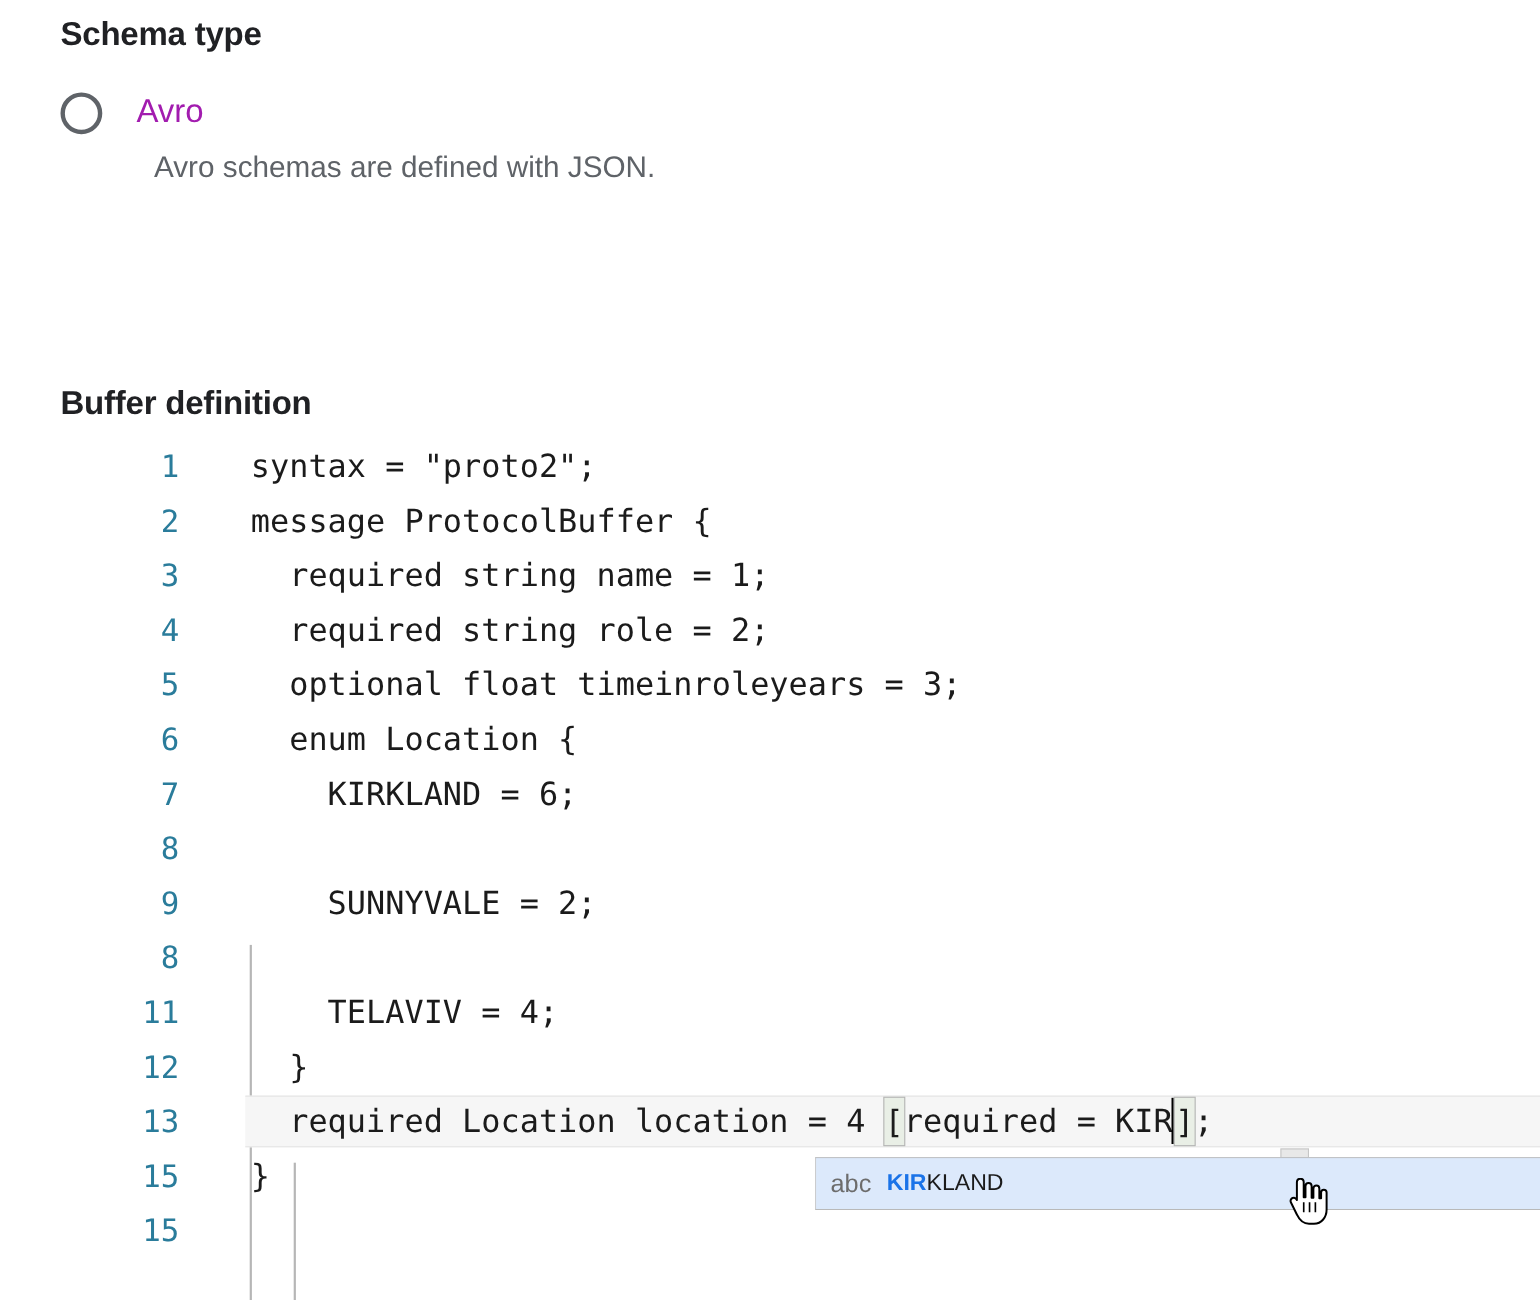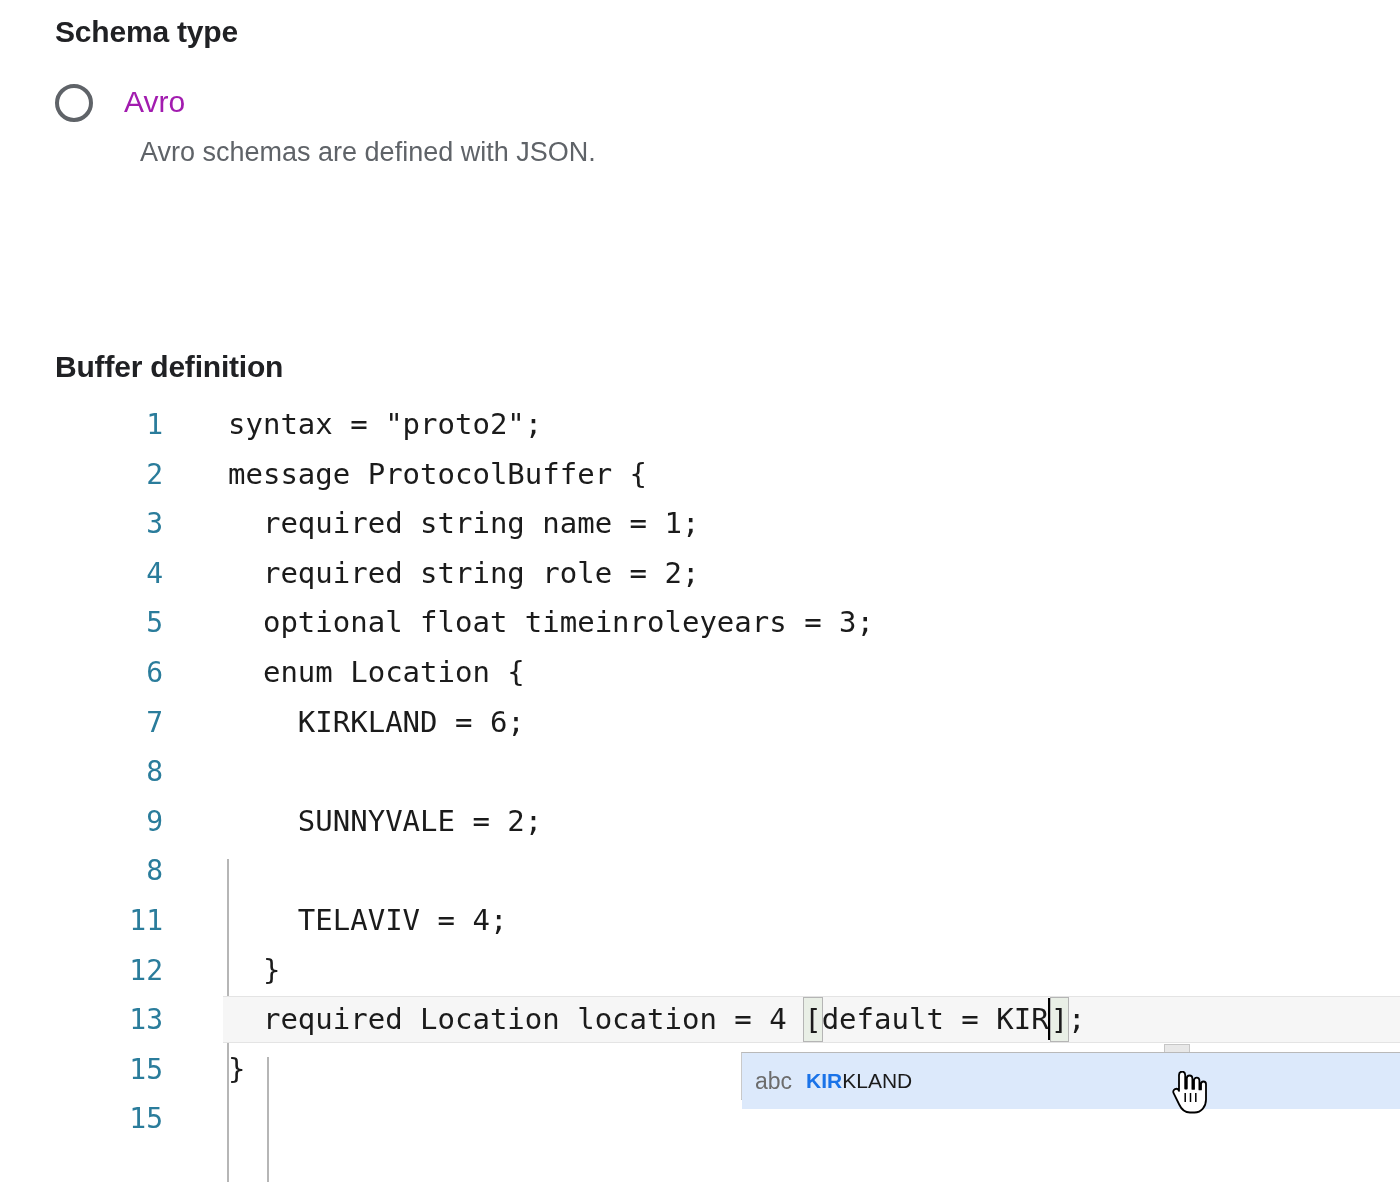--- a/index.html
+++ b/index.html
@@ -181,21 +181,21 @@
     top: 1052px;
     width: 661px;
     height: 48px;
     background: #dce9fb;
     border: 1px solid #b9b9b9;
     border-left-color: #c9c9c9;
     box-sizing: border-box;
   }
   #autocomplete-popup .ac-row {
     position: relative;
-    height: 56px;
+    height: 46px;
     display: flex;
     align-items: center;
     padding-left: 13px;
     background: #dce9fb;
     cursor: pointer;
   }
   .ac-kind {
     font-family: "Liberation Sans", sans-serif;
     font-size: 23px;
     color: #6c6c6c;
@@ -300,21 +300,21 @@
     <span class="code-text">    TELAVIV = 4;</span>
   </div>
   <div class="code-line" id="line-12">
     <span class="ln">12</span>
     <span class="code-text">  }</span>
   </div>
 
   <div class="code-line" id="line-13">
     <div class="row-bg"></div>
     <span class="ln">13</span>
-    <span class="code-text"><span>  required Location location = 4 </span><span class="bracket-hl">[</span><span>default = KIR</span><span class="caret"></span><span class="bracket-hl">]</span><span>;</span></span>
+    <span class="code-text"><span>  required Location location = 4 </span><span class="bracket-hl">[</span><span>required = KIR</span><span class="caret"></span><span class="bracket-hl">]</span><span>;</span></span>
   </div>
 
   <div class="code-line" id="line-14">
     <span class="ln">15</span>
     <span class="code-text">}</span>
   </div>
   <div class="code-line" id="line-15">
     <span class="ln">15</span>
     <span class="code-text"></span>
   </div>

